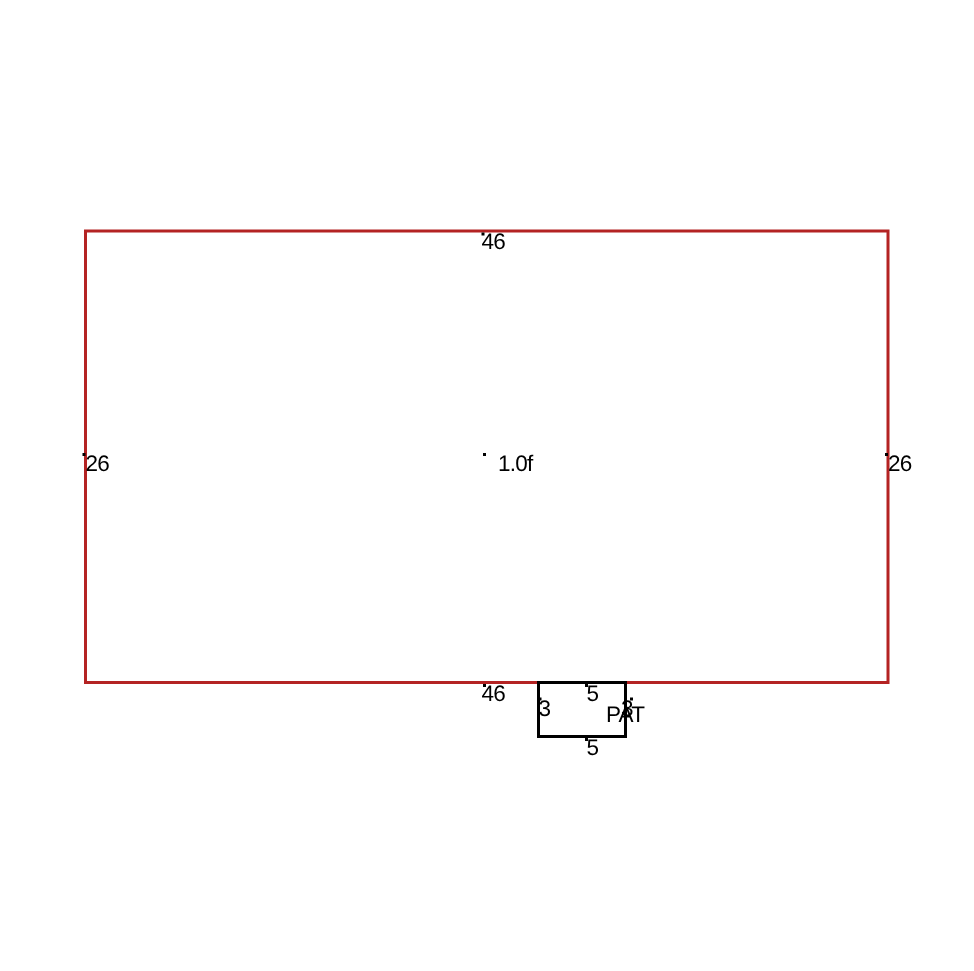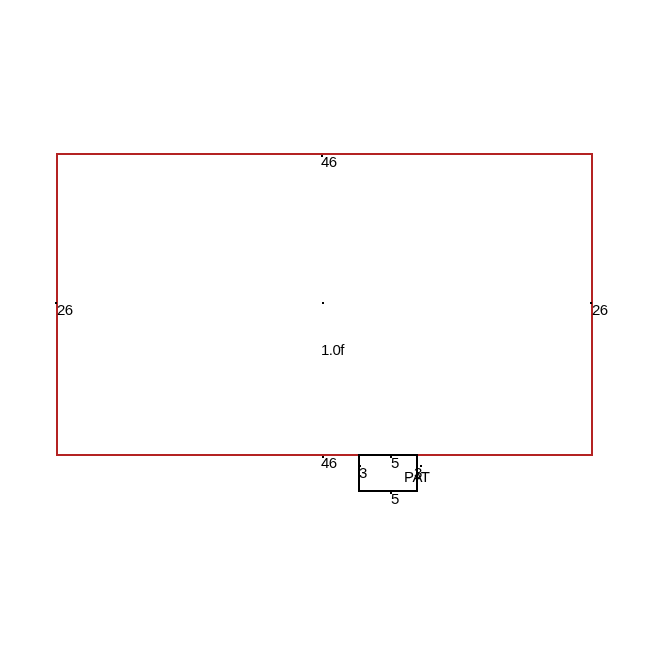--- a/index.html
+++ b/index.html
@@ -37,21 +37,21 @@
     line-height: 15px;
     letter-spacing: -0.5px;
     color: var(--text);
     white-space: nowrap;
     background: transparent;
   }
   .lbl-top46    { left: 321px; top: 154px; }
   .lbl-bot46    { left: 321px; top: 455px; }
   .lbl-left26   { left: 57px;  top: 302px; }
   .lbl-right26  { left: 592px; top: 302px; }
-  .lbl-center   { left: 321px; top: 302px; margin-top: 40px; }
+  .lbl-center   { left: 332px; top: 302px; }
   .lbl-pat-top5 { left: 391px; top: 455px; }
   .lbl-pat-l3   { left: 359px; top: 465px; }
   .lbl-pat-r3   { left: 414px; top: 465px; }
   .lbl-pat      { left: 404px; top: 469px; }
   .lbl-pat-bot5 { left: 391px; top: 491px; }
   .dot {
     position: absolute;
     width: 2px; height: 2px;
     background: var(--text);
   }

